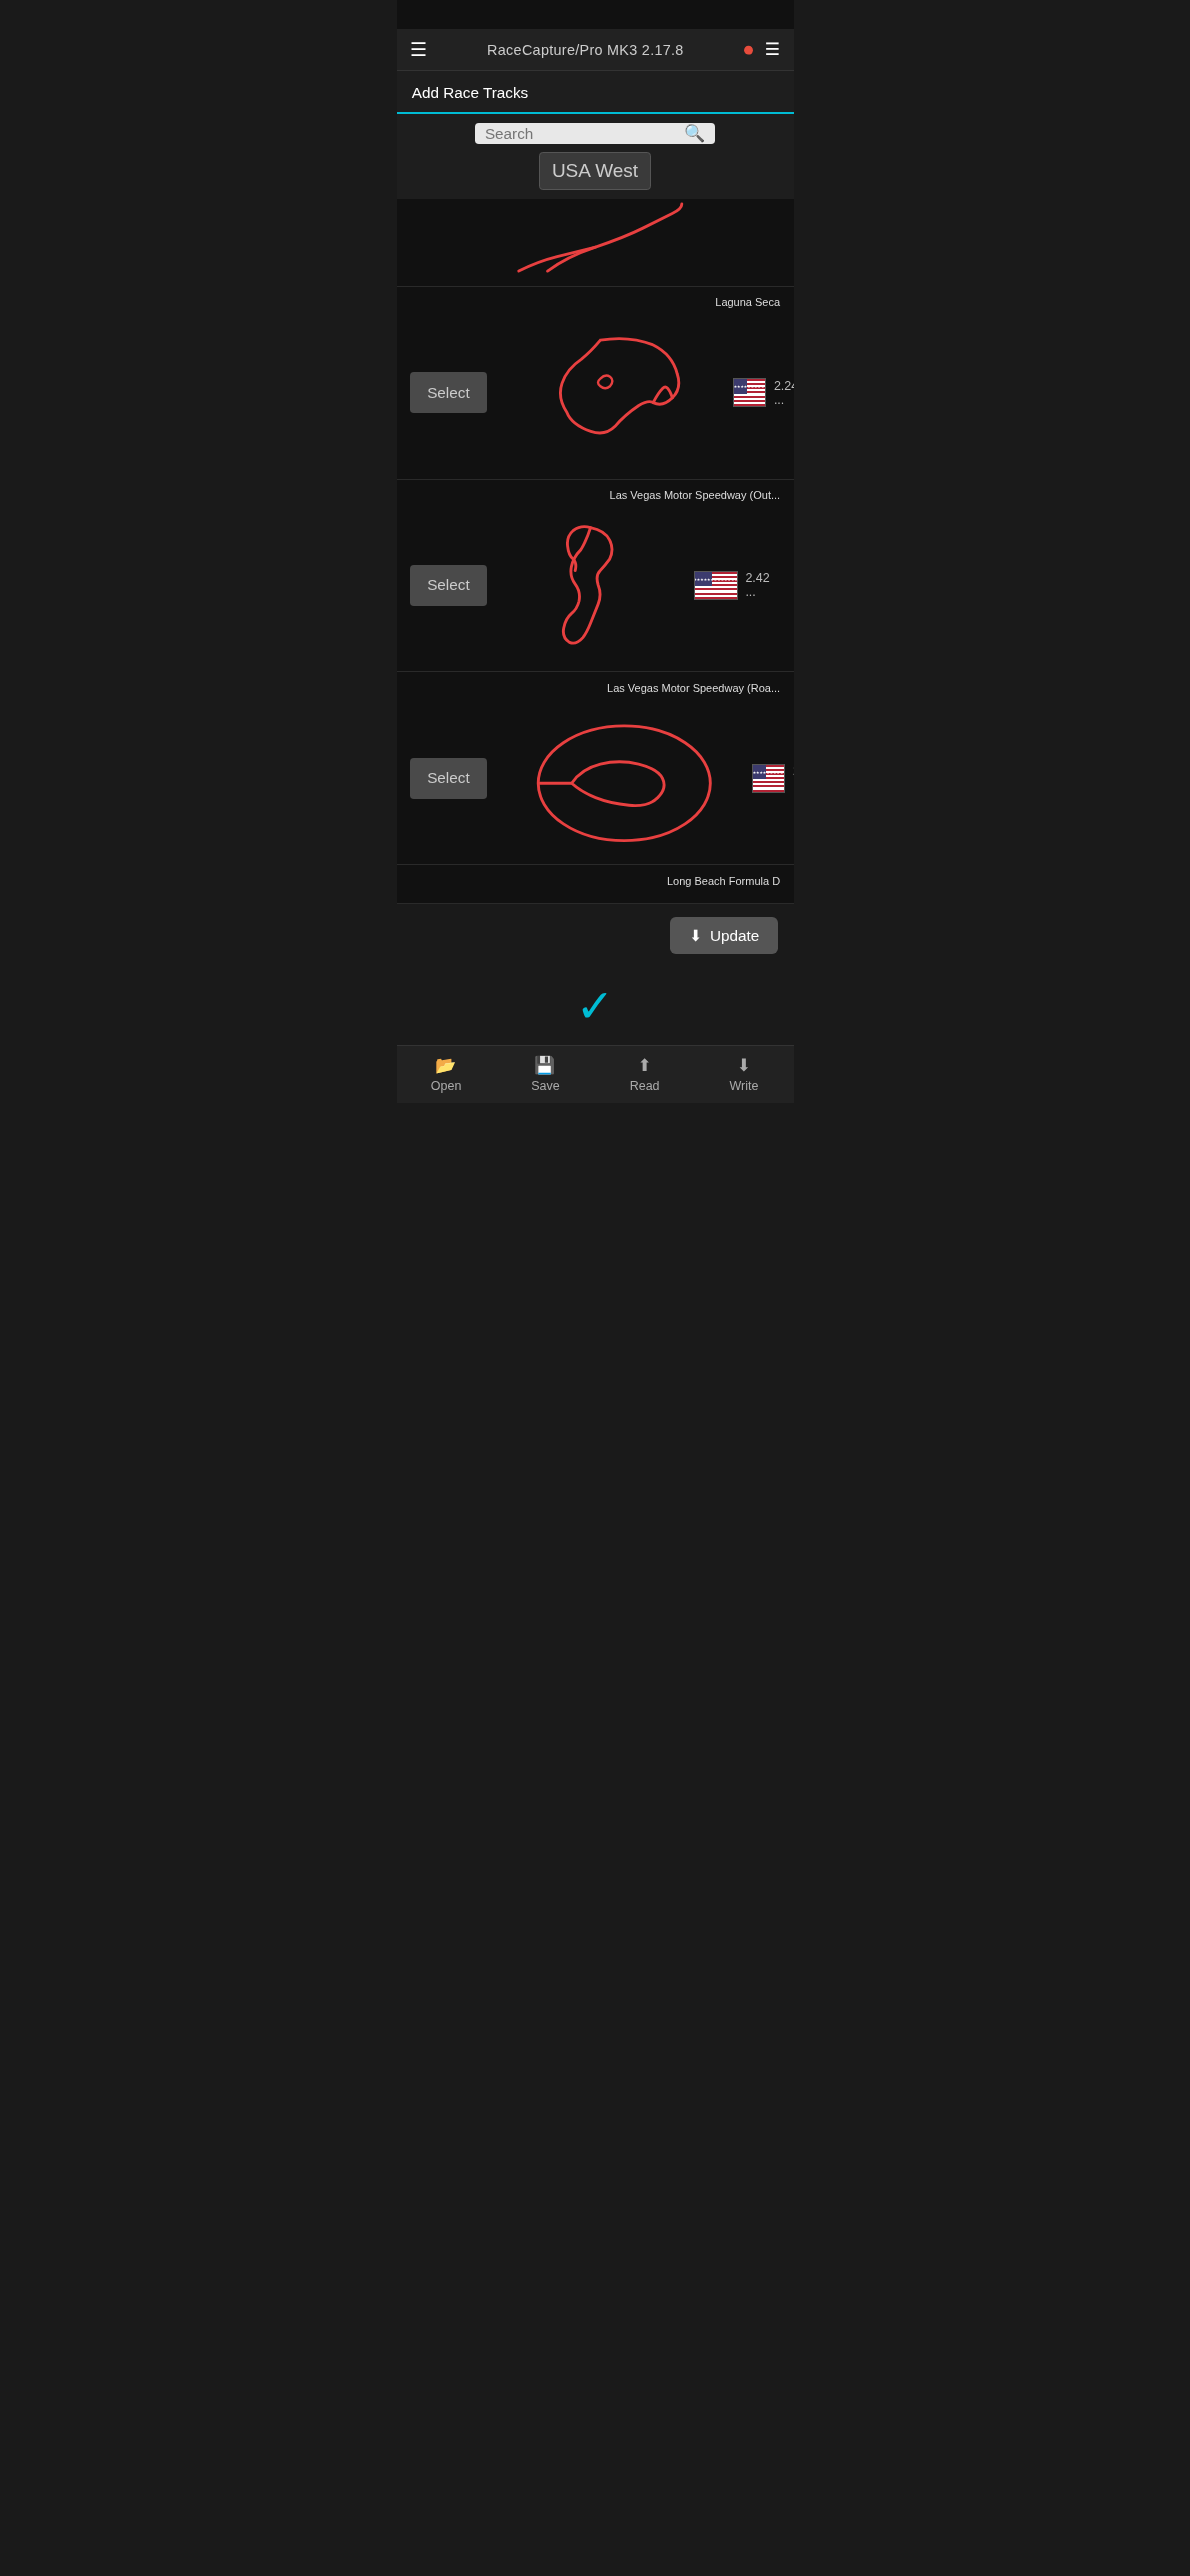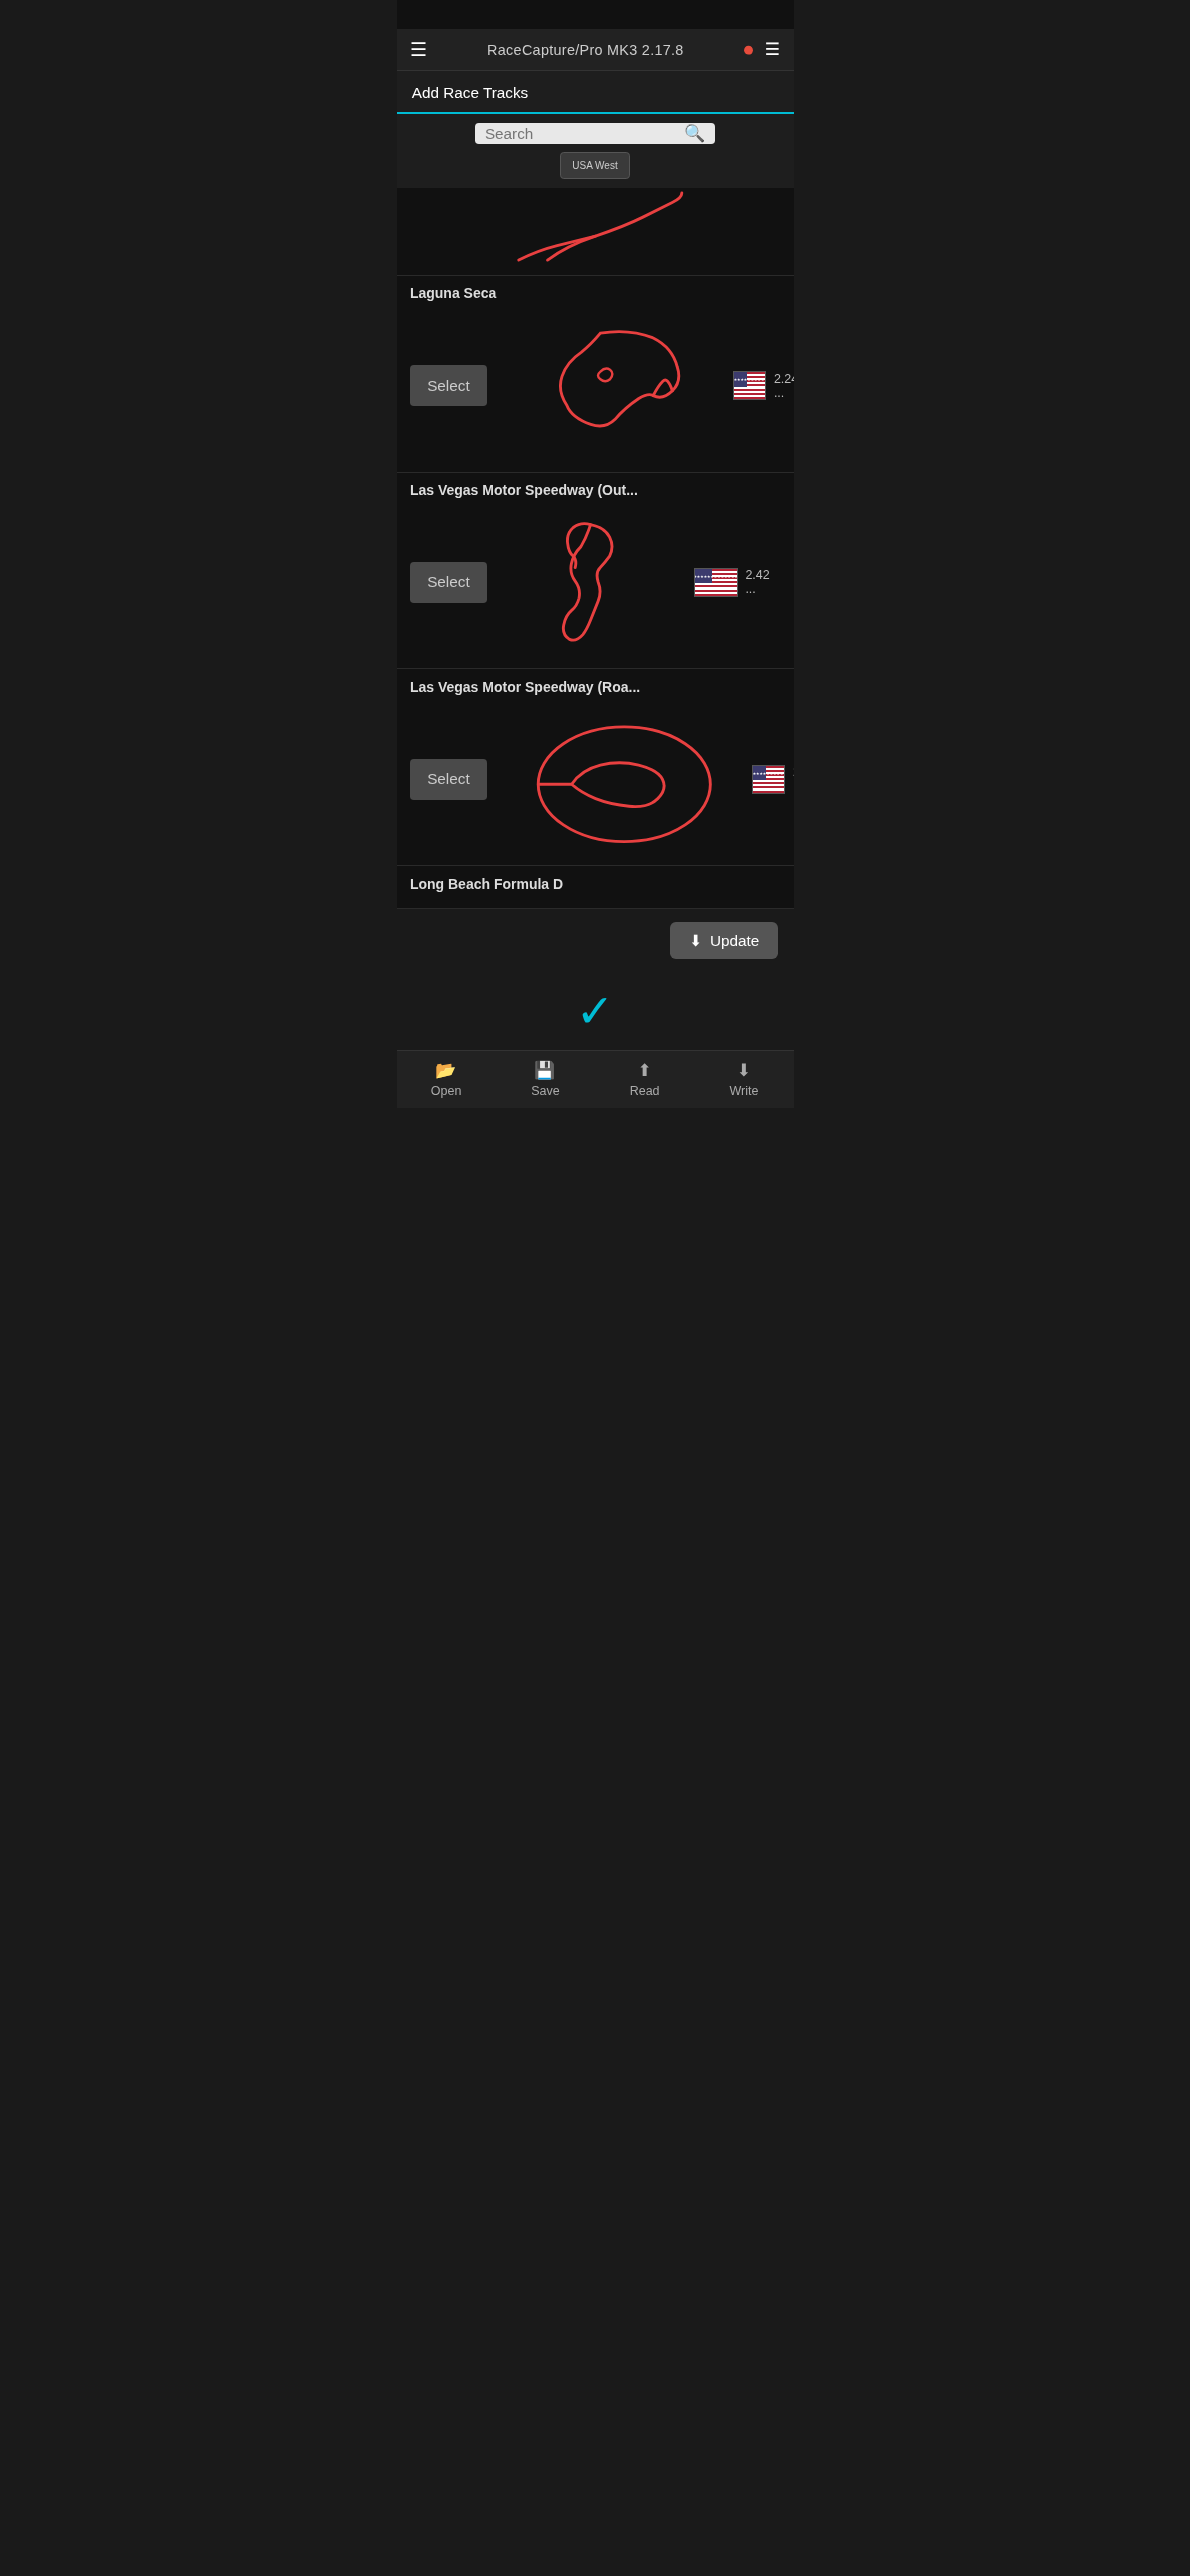--- a/index.html
+++ b/index.html
@@ -98,44 +98,43 @@
       color: #555;
       font-size: 17px;
       cursor: pointer;
       padding: 0;
     }
     .region-btn {
       background: #3a3a3a;
       border: 1px solid #555;
       border-radius: 3.8px;
       color: #ccc;
-      font-size: 10px;
+      font-size: 19px;
       padding: 6.7px 11.5px;
       cursor: pointer;
       white-space: nowrap;
     }
 
     
     .track-list {
       background: #111;
       overflow-y: auto;
     }
 
     .track-item {
       border-bottom: 1px solid #2a2a2a;
       padding: 9.6px 13.4px;
       position: relative;
     }
 
     .track-name {
       color: #ddd;
-      font-size: 14px;
-      text-align: left;
+      font-size: 11px;
+      text-align: right;
       margin-bottom: 7.7px;
-      font-weight: bold;
     }
 
     .track-content {
       display: flex;
       align-items: center;
       gap: 27px;
     }
 
     .select-btn {
       background: #4a4a4a;

